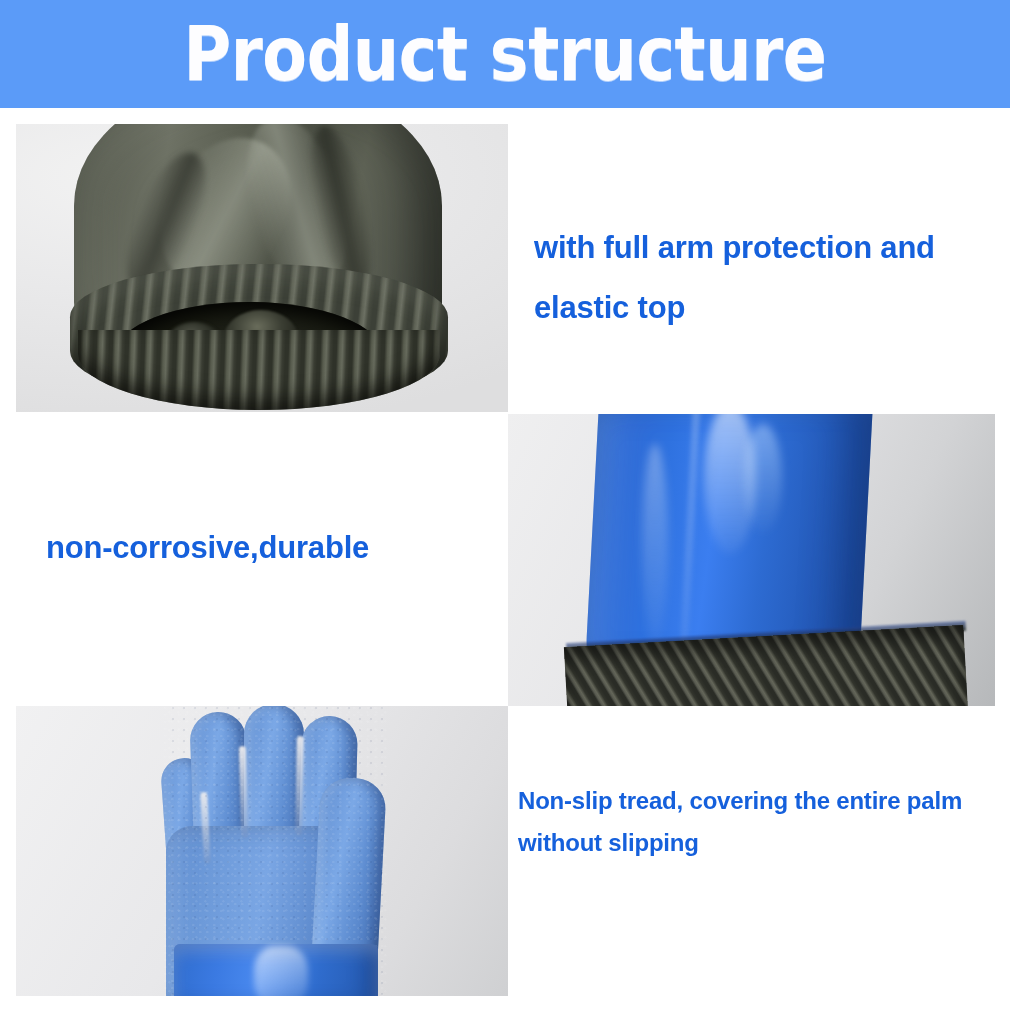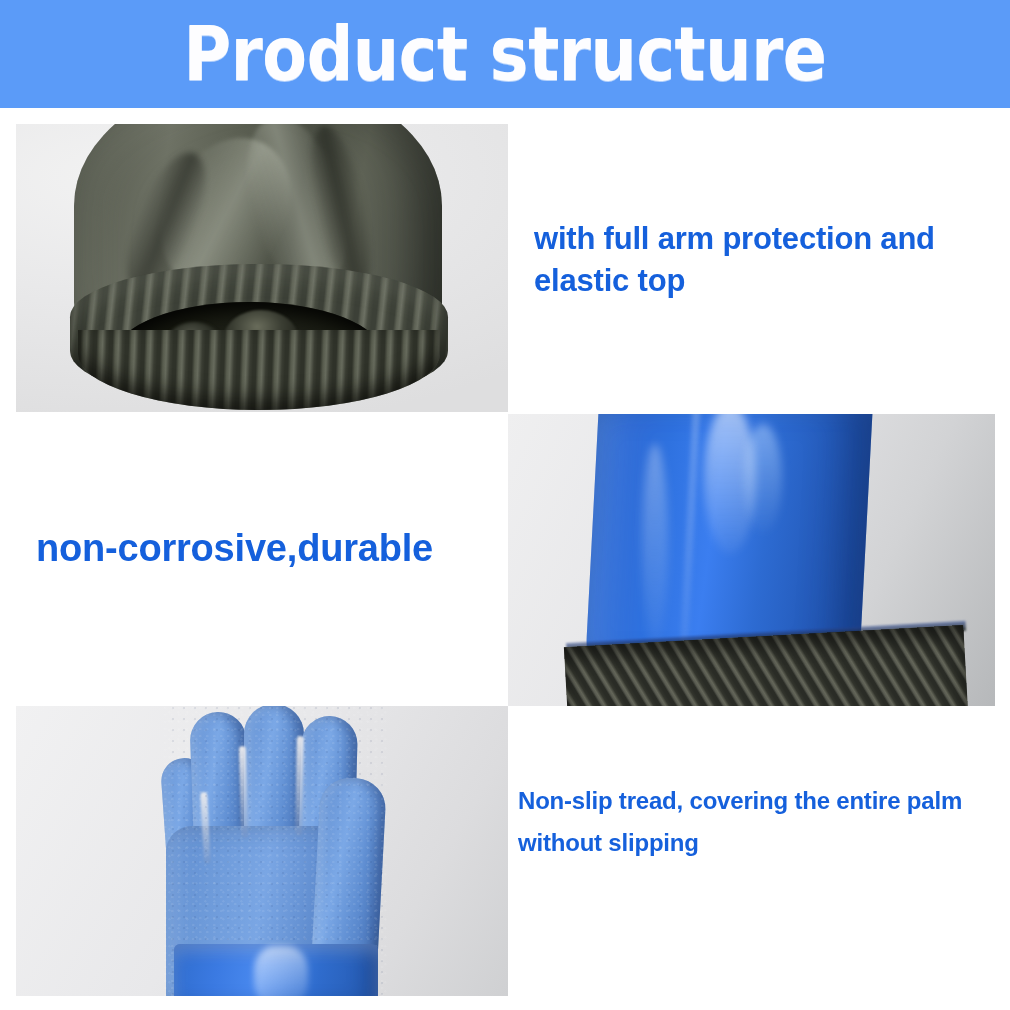--- a/index.html
+++ b/index.html
@@ -336,27 +336,27 @@
     color: #1560dc;
     font-family: "Liberation Sans", sans-serif;
     font-weight: bold;
     letter-spacing: -0.2px;
   }
   #caption-arm {
     left: 534px;
     top: 218px;
     width: 470px;
     font-size: 31px;
-    line-height: 42px;
+    line-height: 60px;
   }
   #caption-durable {
-    left: 36px;
+    left: 46px;
     top: 527px;
     width: 470px;
-    font-size: 38px;
+    font-size: 31px;
     line-height: 42px;
   }
   #caption-grip {
     left: 518px;
     top: 780px;
     width: 486px;
     font-size: 24px;
     line-height: 42px;
   }
 </style>

